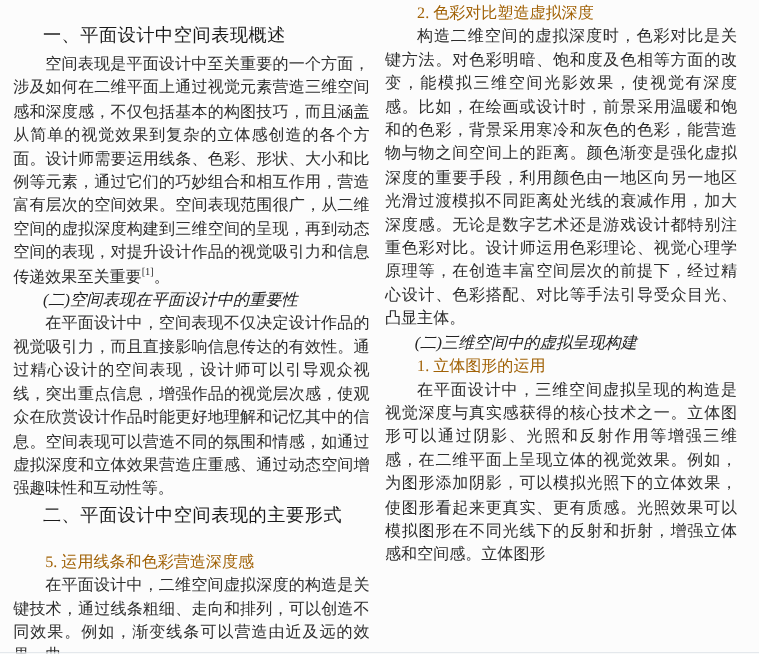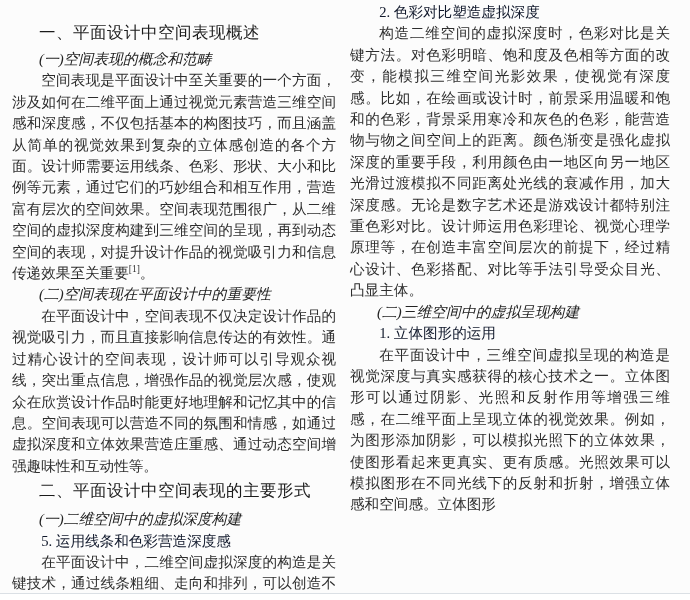--- a/index.html
+++ b/index.html
@@ -29,37 +29,37 @@
   .h1 {
     font-family: "Liberation Sans", sans-serif;
     font-weight: normal;
     font-size: 16.5px;
     line-height: 22px;
     letter-spacing: 0.5px;
     color: #1b1b1b;
     margin: 8px 0 6px 0;
     text-indent: 27px;
   }
-  .h1.second { margin: 2px 0 8px 0; }
+  .h1.second { margin: 2px 0 21px 0; }
 
   .sub {
     margin: 0;
     font-style: italic;
     font-size: 14.8px;
     line-height: 21.4px;
     text-indent: 27px;
     color: #222222;
   }
 
   .num {
     margin: 0;
     font-size: 14.6px;
     line-height: 21.4px;
     text-indent: 2em;
-    color: #0f172a;
+    color: #a16207;
   }
 
   sup.ref {
     font-size: 9.5px;
     line-height: 0;
     vertical-align: super;
     letter-spacing: 0;
   }
 
   .edge-line {
@@ -79,26 +79,24 @@
     background: #ffffff;
   }
 </style>
 </head>
 <body>
 
 <div class="page">
 
   <div class="col col-left">
     <div class="h1">一、平面设计中空间表现概述</div>
-    <p class="sub">(一)空间表现的概念和范畴</p>
     <p class="para"><span>空间表现是平面设计中至关重要的一个方面，涉及如何在二维平面上通过视觉元素营造三维空间感和深度感，不仅包括基本的构图技巧，而且涵盖从简单的视觉效果到复杂的立体感创造的各个方面。设计师需要运用线条、色彩、形状、大小和比例等元素，通过它们的巧妙组合和相互作用，营造富有层次的空间效果。空间表现范围很广，从二维空间的虚拟深度构建到三维空间的呈现，再到动态空间的表现，对提升设计作品的视觉吸引力和信息传递效果至关重要</span><sup class="ref">[1]</sup><span>。</span></p>
     <p class="sub">(二)空间表现在平面设计中的重要性</p>
     <p class="para">在平面设计中，空间表现不仅决定设计作品的视觉吸引力，而且直接影响信息传达的有效性。通过精心设计的空间表现，设计师可以引导观众视线，突出重点信息，增强作品的视觉层次感，使观众在欣赏设计作品时能更好地理解和记忆其中的信息。空间表现可以营造不同的氛围和情感，如通过虚拟深度和立体效果营造庄重感、通过动态空间增强趣味性和互动性等。</p>
     <div class="h1 second">二、平面设计中空间表现的主要形式</div>
-    <p class="sub">(一)二维空间中的虚拟深度构建</p>
     <p class="num">5. 运用线条和色彩营造深度感</p>
     <p class="para">在平面设计中，二维空间虚拟深度的构造是关键技术，通过线条粗细、走向和排列，可以创造不同效果。例如，渐变线条可以营造由近及远的效果，曲</p>
   </div>
 
   <div class="col col-right">
     <p class="num">2. 色彩对比塑造虚拟深度</p>
     <p class="para">构造二维空间的虚拟深度时，色彩对比是关键方法。对色彩明暗、饱和度及色相等方面的改变，能模拟三维空间光影效果，使视觉有深度感。比如，在绘画或设计时，前景采用温暖和饱和的色彩，背景采用寒冷和灰色的色彩，能营造物与物之间空间上的距离。颜色渐变是强化虚拟深度的重要手段，利用颜色由一地区向另一地区光滑过渡模拟不同距离处光线的衰减作用，加大深度感。无论是数字艺术还是游戏设计都特别注重色彩对比。设计师运用色彩理论、视觉心理学原理等，在创造丰富空间层次的前提下，经过精心设计、色彩搭配、对比等手法引导受众目光、凸显主体。</p>
     <p class="sub">(二)三维空间中的虚拟呈现构建</p>
     <p class="num">1. 立体图形的运用</p>
     <p class="para">在平面设计中，三维空间虚拟呈现的构造是视觉深度与真实感获得的核心技术之一。立体图形可以通过阴影、光照和反射作用等增强三维感，在二维平面上呈现立体的视觉效果。例如，为图形添加阴影，可以模拟光照下的立体效果，使图形看起来更真实、更有质感。光照效果可以模拟图形在不同光线下的反射和折射，增强立体感和空间感。立体图形</p>

